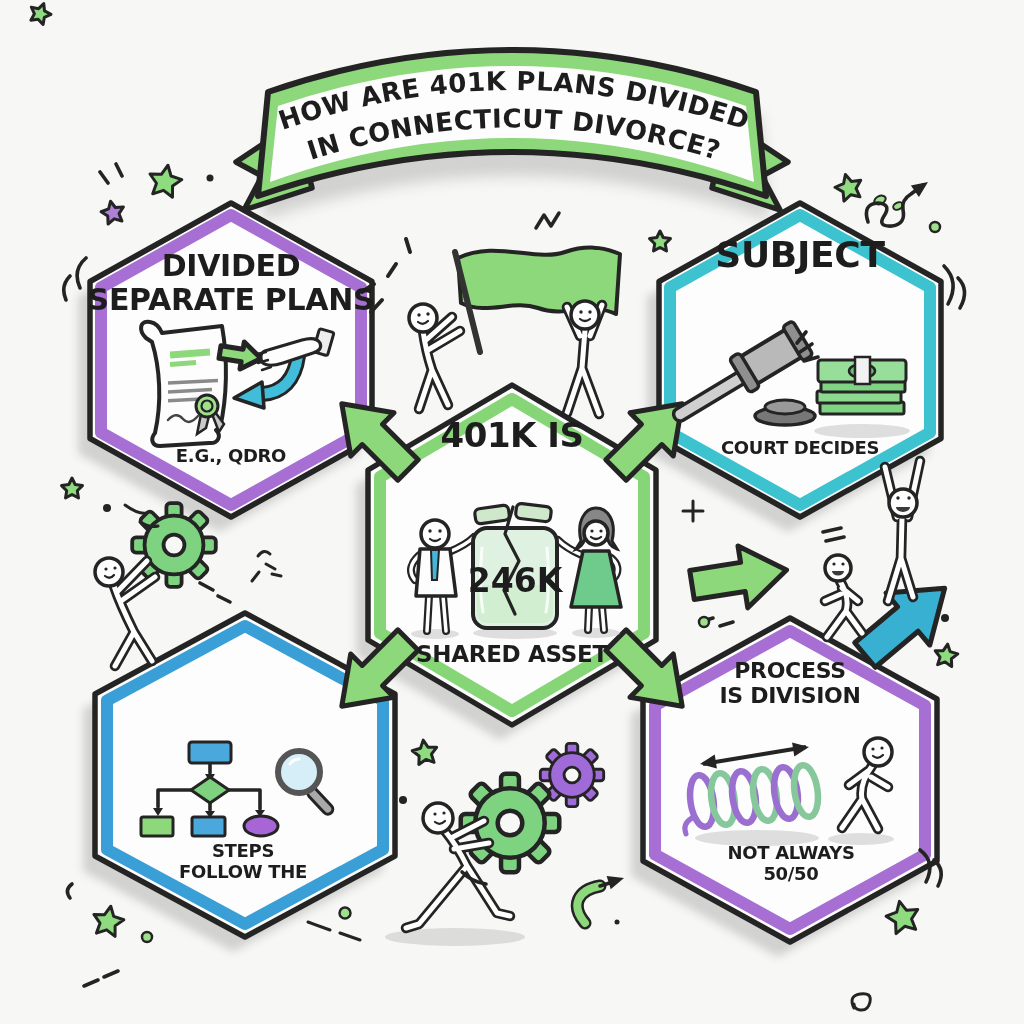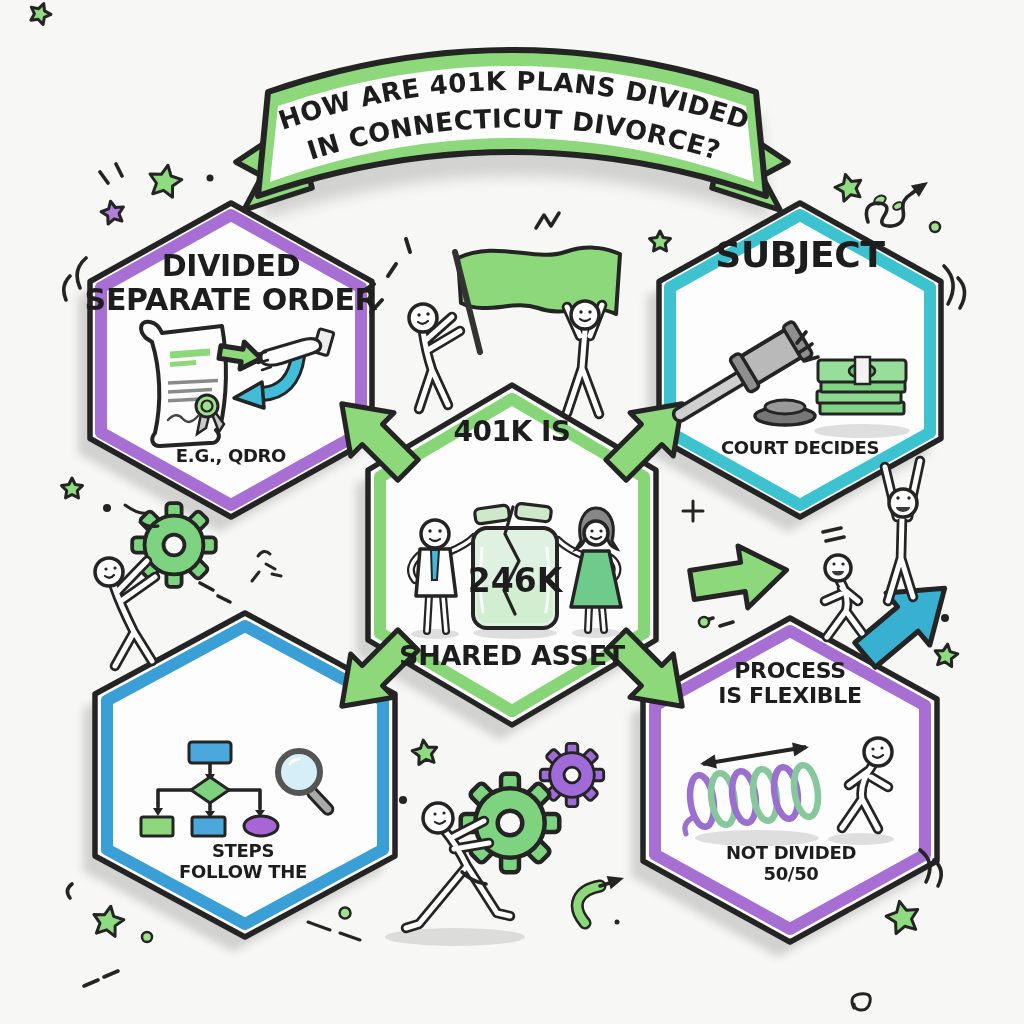--- a/index.html
+++ b/index.html
@@ -16,27 +16,27 @@
   .eye{fill:#242424}
   .doodle{stroke:#242424;stroke-width:3.6;fill:none;stroke-linecap:round;stroke-linejoin:round}
   .hx-outer{fill:#fdfdfd;stroke:#242424;stroke-width:5.5;stroke-linejoin:round}
   .hx-inner{fill:#fdfdfd;stroke-width:12;stroke-linejoin:round}
   .banner-text{font-family:"DejaVu Sans",sans-serif;font-weight:700;fill:#1d1d1d;letter-spacing:.5px}
   
   .hex-title,.hex-caption,.jar-label{position:absolute;transform:translateX(-50%);text-align:center;
       font-weight:700;color:#1d1d1d;line-height:1.14;white-space:nowrap;letter-spacing:-0.3px}
   .t-tl{left:231px;top:249px;font-size:30px}
   .t-tr{left:800px;top:234px;font-size:36px}
-  .t-c {left:512px;top:416px;font-size:28px;letter-spacing:-0.5px}
+  .t-c {left:512px;top:416px;font-size:34px;letter-spacing:-0.5px}
   .t-bl{left:245px;top:661px;font-size:30px}
   .t-br{left:790px;top:658px;font-size:22px}
   .hex-caption{font-size:18px}
   .c-tl{left:231px;top:446px}
   .c-tr{left:800px;top:438px}
-  .c-c {left:512px;top:641px;font-size:27px}
+  .c-c {left:512px;top:641px;font-size:23px}
   .c-bl{left:243px;top:841px}
   .c-br{left:791px;top:843px}
   .jar-label{left:515px;top:562px;font-size:33px;letter-spacing:0px}
 </style>
 </head>
 <body>
 
 <div class="canvas">
 
 <svg width="1024" height="1024" viewBox="0 0 1024 1024" xmlns="http://www.w3.org/2000/svg">
@@ -369,21 +369,21 @@
       <circle cx="935" cy="227" r="5" fill="#9fe08c" stroke="#242424" stroke-width="2.5"></circle>
       <circle cx="704" cy="622" r="5" fill="#9fe08c" stroke="#242424" stroke-width="2.5"></circle>
       <circle cx="345" cy="913" r="5.5" fill="#9fe08c" stroke="#242424" stroke-width="2.5"></circle>
       <circle cx="147" cy="937" r="5" fill="#9fe08c" stroke="#242424" stroke-width="2.5"></circle>
     </g>
   </g>
 </svg>
 
 <div class="hex-title t-tl">
   <div>DIVIDED</div>
-  <div>SEPARATE ORDER</div>
+  <div>SEPARATE PLANS</div>
 </div>
 <div class="hex-caption c-tl">E.G., QDRO</div>
 
 <div class="hex-title t-tr">
   <div>SUBJECT</div>
 </div>
 <div class="hex-caption c-tr">COURT DECIDES</div>
 
 <div class="hex-title t-c">
   <div>401K IS</div>
@@ -391,20 +391,20 @@
 <div class="jar-label">246K</div>
 <div class="hex-caption c-c">SHARED ASSET</div>
 
 <div class="hex-caption c-bl">
   <div>STEPS</div>
   <div>FOLLOW THE</div>
 </div>
 
 <div class="hex-title t-br">
   <div>PROCESS</div>
-  <div>IS FLEXIBLE</div>
+  <div>IS DIVISION</div>
 </div>
 <div class="hex-caption c-br">
-  <div>NOT DIVIDED</div>
+  <div>NOT ALWAYS</div>
   <div>50/50</div>
 </div>
 
 </div>
 
 </body></html>

